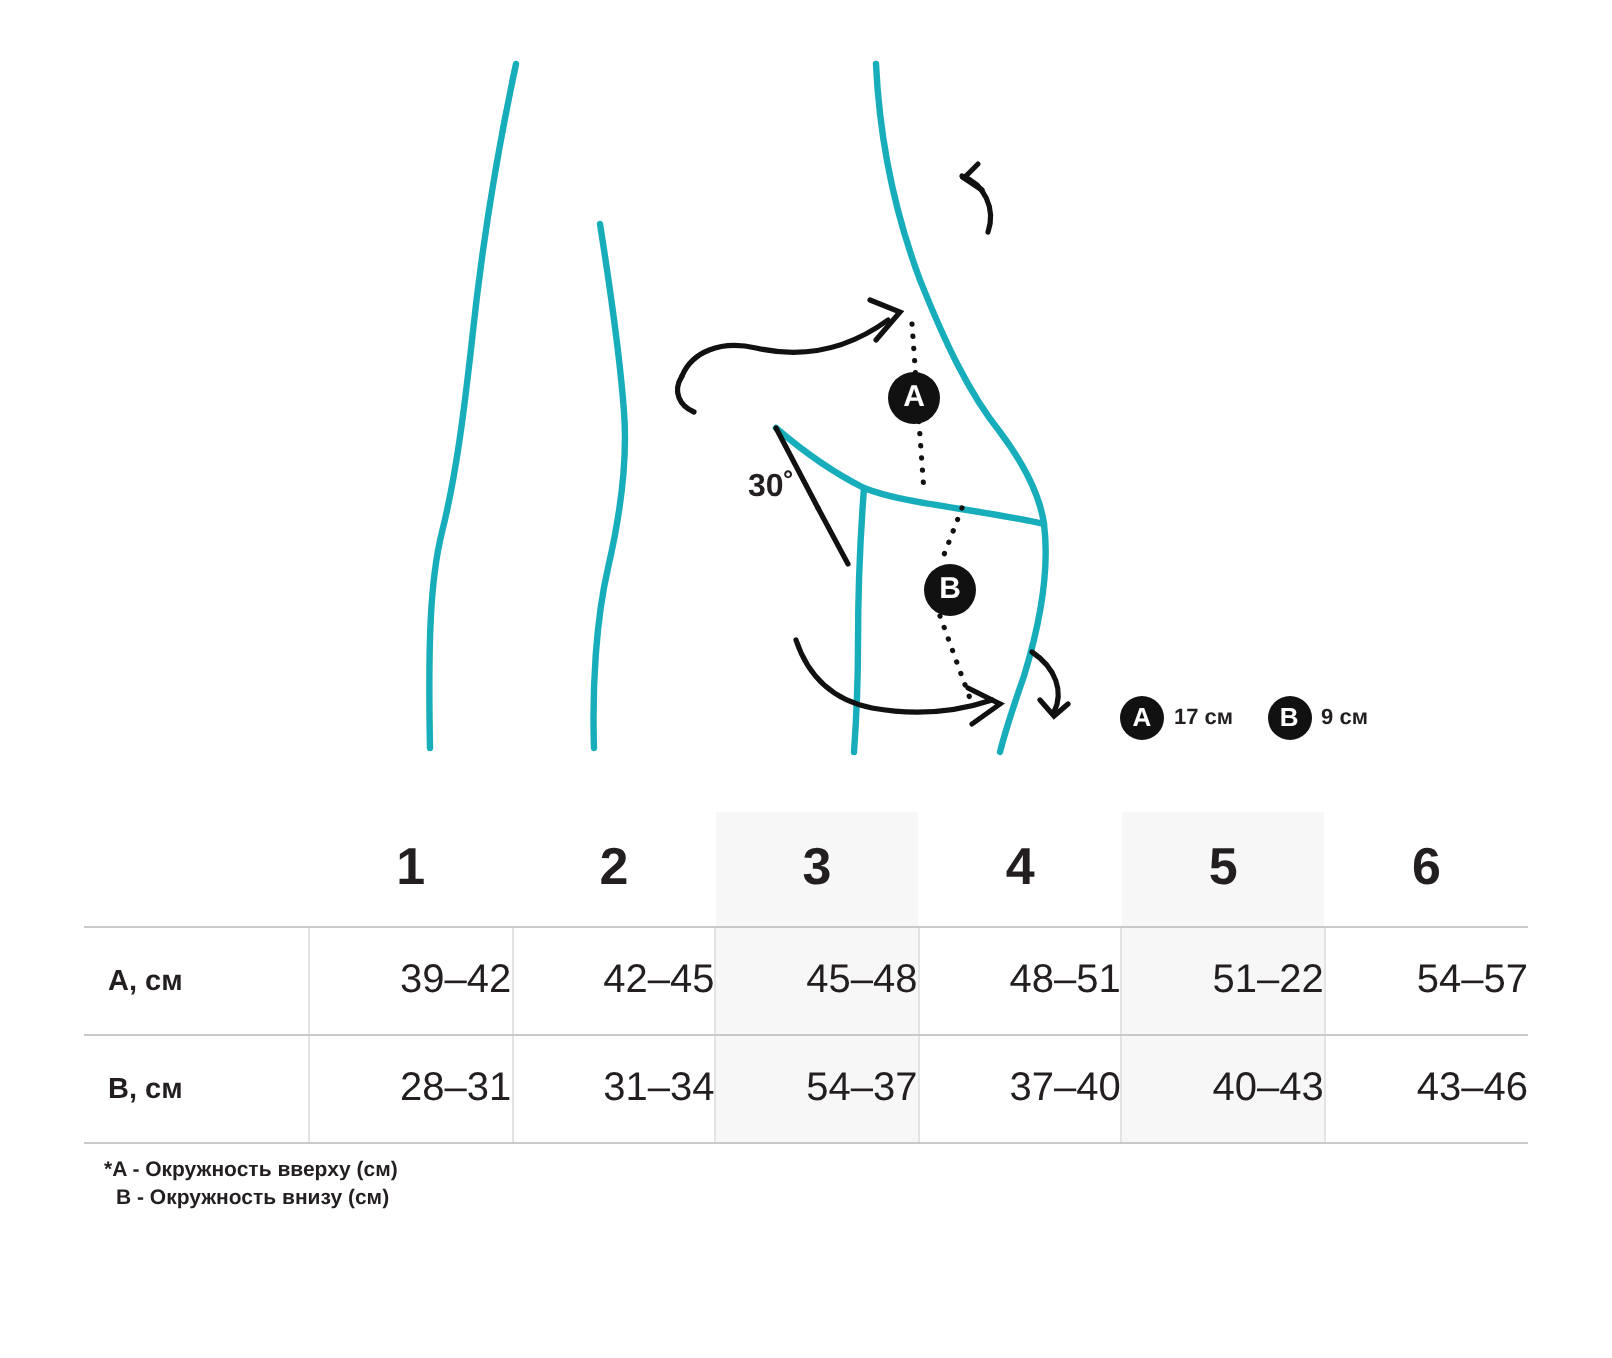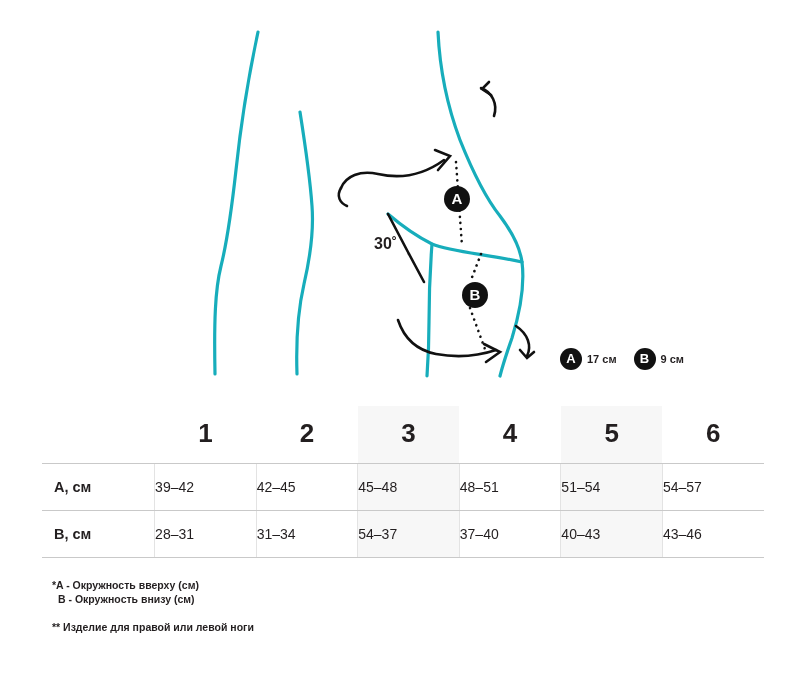--- a/index.html
+++ b/index.html
@@ -107,22 +107,22 @@
   tbody th {
     font-size: 14.5px;
     font-weight: bold;
     text-align: left;
     padding: 15px 16px 15px 12px;
     color: #231f20;
     border-top: 1px solid #c9c9c9;
     border-bottom: 1px solid #c9c9c9;
   }
   tbody td {
-    font-size: 14px;
-    text-align: left;
+    font-size: 20px;
+    text-align: right;
     padding: 15px 0;
     color: #231f20;
     border-top: 1px solid #c9c9c9;
     border-bottom: 1px solid #c9c9c9;
     border-left: 1px solid #e3e3e3;
   }
   tbody tr td:first-of-type { border-left: 1px solid #e3e3e3; }
   .shaded { background: #f7f7f7; }
 
   
@@ -234,37 +234,36 @@
           <th>6</th>
         </tr>
       </thead>
       <tbody>
         <tr>
           <th>A, см</th>
           <td>39–42</td>
           <td>42–45</td>
           <td class="shaded">45–48</td>
           <td>48–51</td>
-          <td class="shaded">51–54</td>
+          <td class="shaded">51–22</td>
           <td>54–57</td>
         </tr>
         <tr>
           <th>B, см</th>
           <td>28–31</td>
           <td>31–34</td>
           <td class="shaded">54–37</td>
           <td>37–40</td>
           <td class="shaded">40–43</td>
           <td>43–46</td>
         </tr>
       </tbody>
     </table>
   </div>
 
   <div id="notes">
     <div class="note-block">
       <div>*A - Окружность вверху (см)</div>
       <div class="note-indent">B - Окружность внизу (см)</div>
     </div>
-    <div>** Изделие для правой или левой ноги</div>
   </div>
 
 </div>
 
 </body></html>

